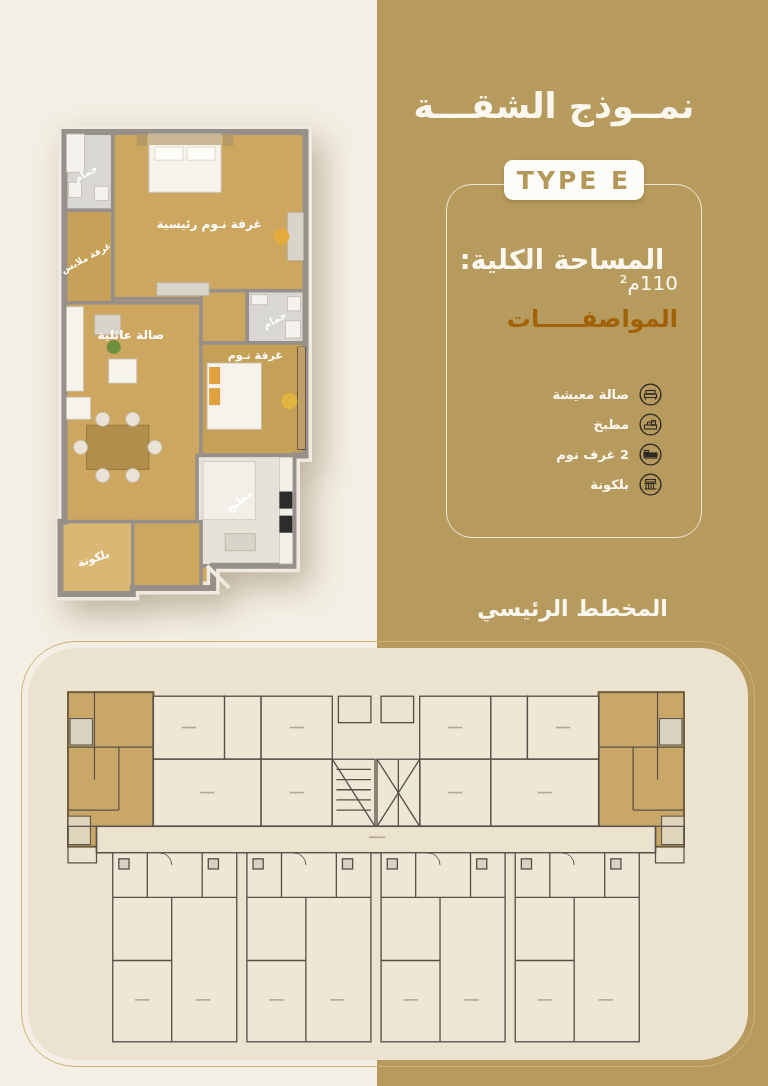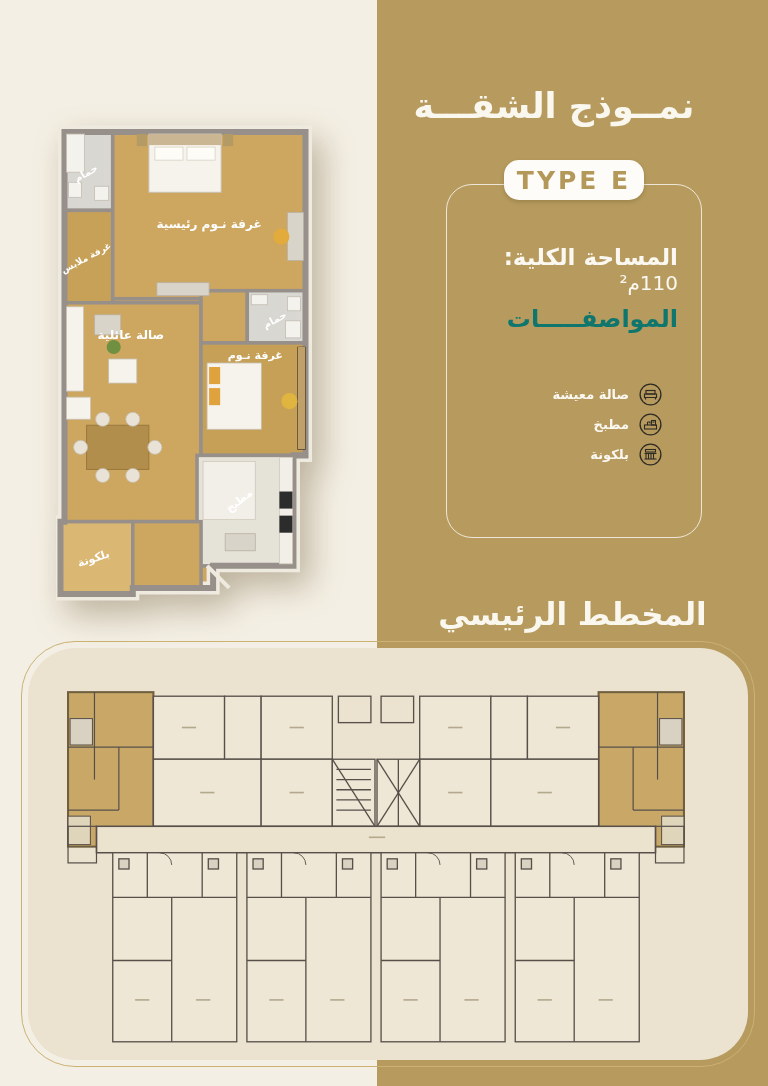--- a/index.html
+++ b/index.html
@@ -18,60 +18,60 @@
     left:377px; top:0; width:391px; height:1086px;
     background:#b79b5e;
   }
   .panel-title {
     left:377px; top:86px; width:338px;
     text-align:center; direction:rtl;
     color:#faf7ef; font-size:35px; font-weight:bold; letter-spacing:1px;margin-left:8px;
   }
   .type-badge {
     left:504px; top:160px; width:140px; height:40px;
-    background:#fdfcf8; border-radius:15px;
+    background:#fdfcf8; border-radius:9px;
     display:flex; align-items:center; justify-content:center;
     color:#b4985a; font-size:25px; font-weight:bold; letter-spacing:3px;
     box-shadow:0 2px 4px rgba(80,60,20,.25);
     z-index:3;
   }
   .outline-box {
     left:446px; top:184px; width:256px; height:354px;
     border:1.5px solid rgba(255,255,255,.75);
     border-radius:26px;
     z-index:1;
   }
   .area-label {
     left:446px; top:244px; width:232px;
-    direction:rtl; text-align:right;
-    color:#fbf8f1; font-size:23px; font-weight:bold;
+    direction:rtl; text-align:center;
+    color:#fbf8f1; font-size:27px; font-weight:bold;
   }
   .area-value {
     left:446px; top:271px; width:232px;
     direction:rtl; text-align:right;
     color:#fbf8f1; font-size:20px;
   }
   .specs-title {
     left:446px; top:305px; width:232px;
     direction:rtl; text-align:right;
-    color:#0f766e; font-size:24px; font-weight:bold;
+    color:#a16207; font-size:24px; font-weight:bold;
   }
   .spec-list {
     left:446px; top:383px; width:232px;
     direction:rtl;
     display:flex; flex-direction:column; gap:7px;
     padding-right:16px;
   }
   .spec-row { display:flex; align-items:center; gap:10px; direction:rtl; }
   .spec-icon { width:23px; height:23px; flex:0 0 23px; display:block; }
   .spec-label { color:#fbf8f1; font-size:13px; font-weight:bold; line-height:23px; }
   .masterplan-title {
     left:377px; top:596px; width:391px;
     text-align:center; direction:rtl;
-    color:#faf7ef; font-size:31px; font-weight:bold;
+    color:#faf7ef; font-size:22px; font-weight:bold;
   }
 
   
   .bottom-panel {
     left:28px; top:648px; width:720px; height:412px;
     background:#ebe2cf;
     border-radius:48px;
     z-index:2;
   }
   .bottom-panel-outline {
@@ -135,20 +135,31 @@
         <path d="M8.5 9 h2.5 v1.5"></path>
         <rect x="12.5" y="7.5" width="4" height="4.5"></rect>
         <line x1="13.5" y1="9" x2="15.5" y2="9"></line>
       </g>
     </svg>
     <span class="spec-label">مطبخ</span>
   </div>
   <div class="spec-row">
     <svg class="spec-icon" viewBox="0 0 23 23">
       <circle cx="11.5" cy="11.5" r="10.4" fill="none" stroke="#2e2b24" stroke-width="1.3"></circle>
+      <g stroke="#2e2b24" stroke-width="1.2" fill="none">
+        <rect x="5" y="10" width="13" height="3.5" fill="#2e2b24"></rect>
+        <line x1="4.5" y1="15" x2="18.5" y2="15"></line>
+        <rect x="5.5" y="7.5" width="4" height="2"></rect>
+      </g>
+    </svg>
+    <span class="spec-label">2 غرف نوم</span>
+  </div>
+  <div class="spec-row">
+    <svg class="spec-icon" viewBox="0 0 23 23">
+      <circle cx="11.5" cy="11.5" r="10.4" fill="none" stroke="#2e2b24" stroke-width="1.3"></circle>
       <g stroke="#2e2b24" stroke-width="1.1" fill="none">
         <rect x="6.5" y="6.5" width="10" height="2.5"></rect>
         <line x1="5.5" y1="10.5" x2="17.5" y2="10.5"></line>
         <line x1="7" y1="10.5" x2="7" y2="16"></line>
         <line x1="9.5" y1="10.5" x2="9.5" y2="16"></line>
         <line x1="12" y1="10.5" x2="12" y2="16"></line>
         <line x1="14.5" y1="10.5" x2="14.5" y2="16"></line>
         <line x1="5.5" y1="16" x2="17.5" y2="16"></line>
       </g>
     </svg>

